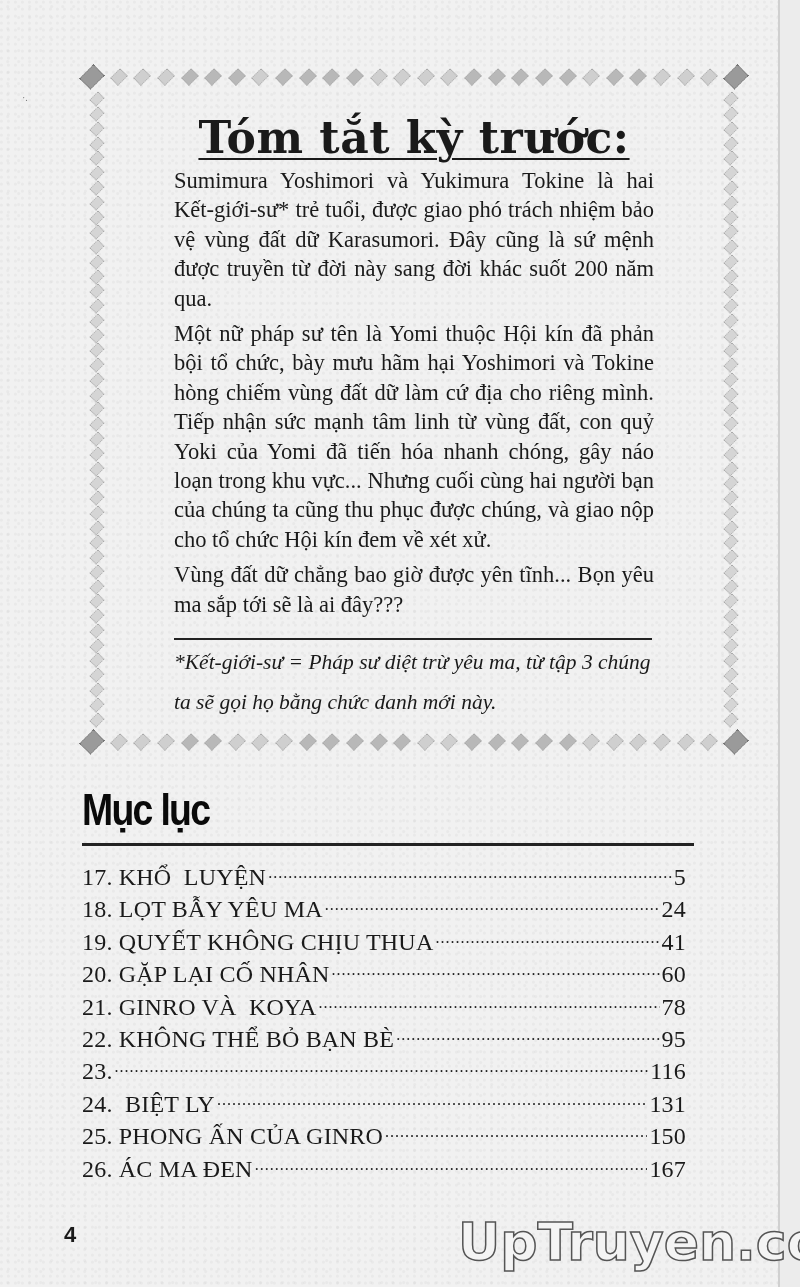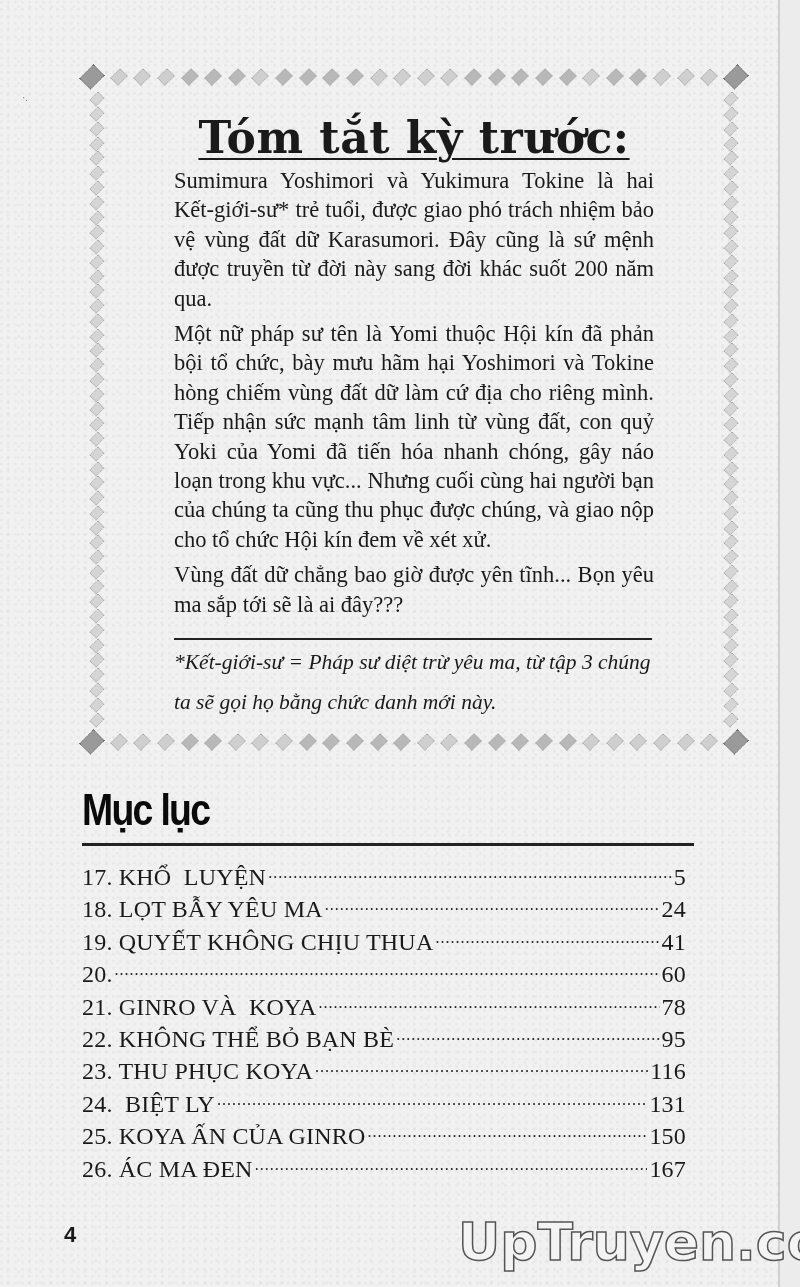--- a/index.html
+++ b/index.html
@@ -286,50 +286,50 @@
       <span class="toc-page">24</span>
     </div>
     <div class="toc-item">
       <span class="toc-num">19.</span>
       <span class="toc-text"> QUYẾT KHÔNG CHỊU THUA</span>
       <span class="toc-dots">................................................................................................................................</span>
       <span class="toc-page">41</span>
     </div>
     <div class="toc-item">
       <span class="toc-num">20.</span>
+      <span class="toc-text"> GẶP LẠI CỐ NHÂN</span>
       <span class="toc-dots">................................................................................................................................</span>
       <span class="toc-page"> 60</span>
     </div>
     <div class="toc-item">
       <span class="toc-num">21.</span>
       <span class="toc-text"> GINRO VÀ  KOYA</span>
       <span class="toc-dots">................................................................................................................................</span>
       <span class="toc-page">78</span>
     </div>
     <div class="toc-item">
       <span class="toc-num">22.</span>
       <span class="toc-text"> KHÔNG THỂ BỎ BẠN BÈ</span>
       <span class="toc-dots">................................................................................................................................</span>
       <span class="toc-page">95</span>
     </div>
     <div class="toc-item">
       <span class="toc-num">23.</span>
-      <span class="toc-text"> THU PHỤC KOYA</span>
       <span class="toc-dots">................................................................................................................................</span>
       <span class="toc-page"> 116</span>
     </div>
     <div class="toc-item">
       <span class="toc-num">24.</span>
       <span class="toc-text">  BIỆT LY</span>
       <span class="toc-dots">................................................................................................................................</span>
       <span class="toc-page">131</span>
     </div>
     <div class="toc-item">
       <span class="toc-num">25.</span>
-      <span class="toc-text"> KOYA ẤN CỦA GINRO</span>
+      <span class="toc-text"> PHONG ẤN CỦA GINRO</span>
       <span class="toc-dots">................................................................................................................................</span>
       <span class="toc-page">150</span>
     </div>
     <div class="toc-item">
       <span class="toc-num">26.</span>
       <span class="toc-text"> ÁC MA ĐEN</span>
       <span class="toc-dots">................................................................................................................................</span>
       <span class="toc-page">167</span>
     </div>
   </div>

